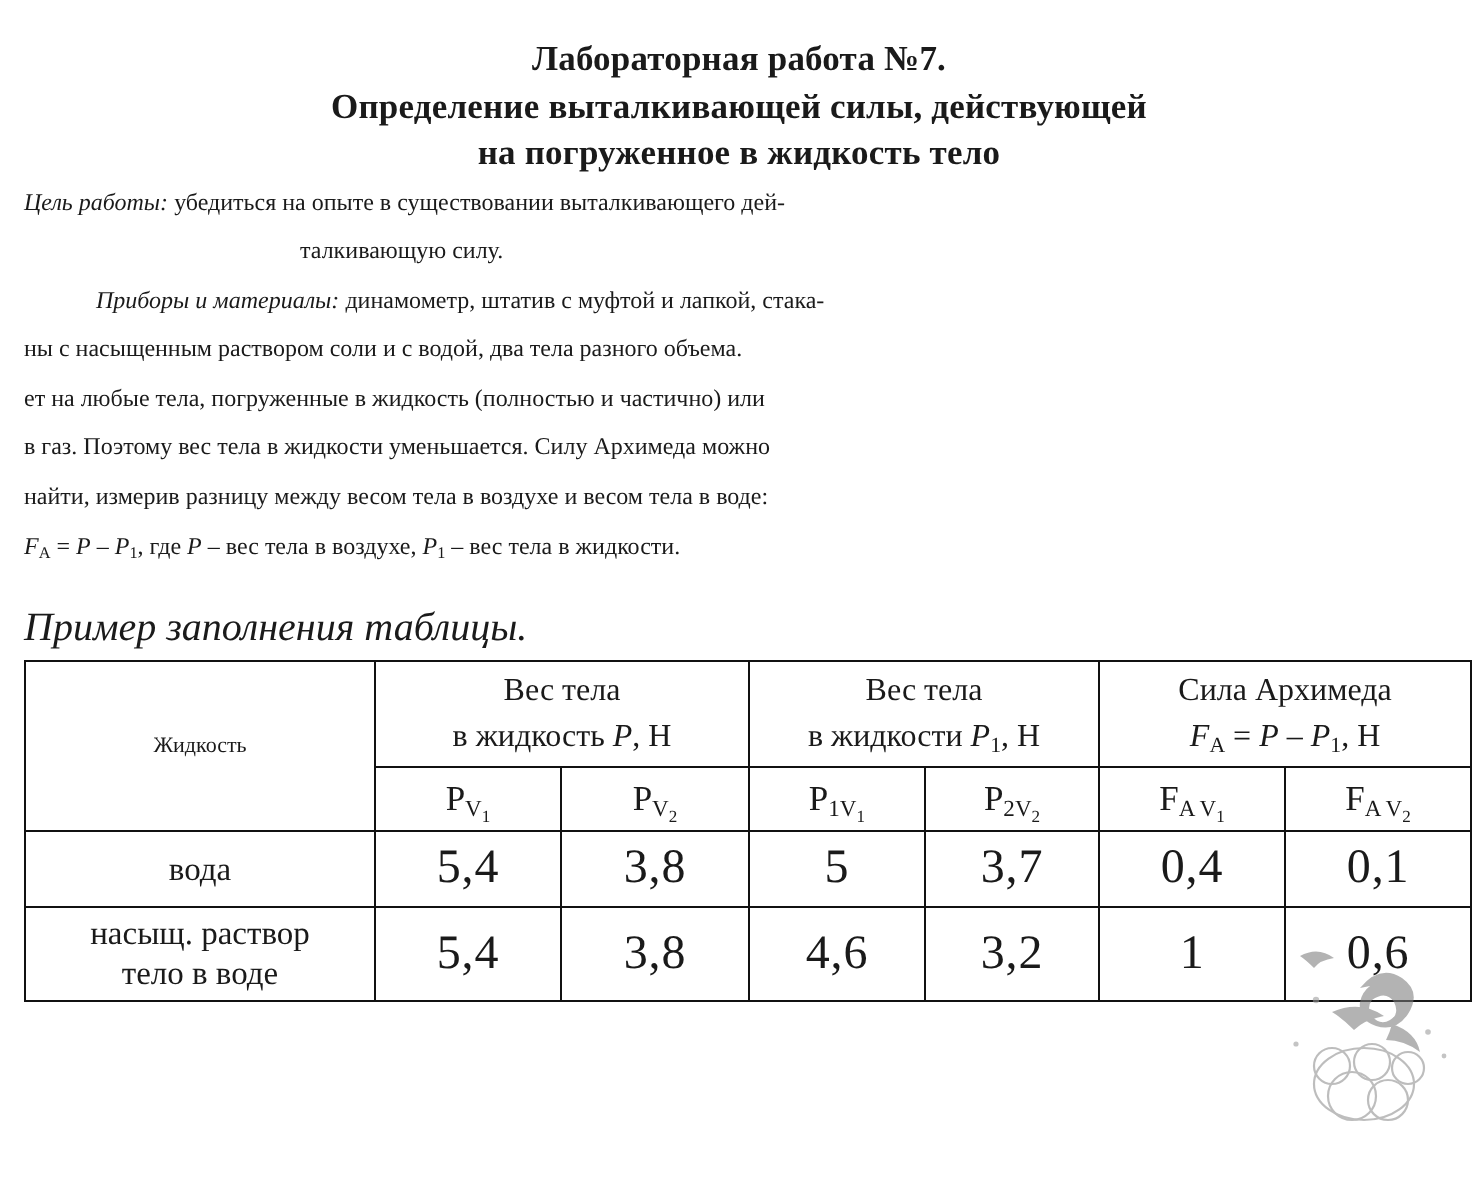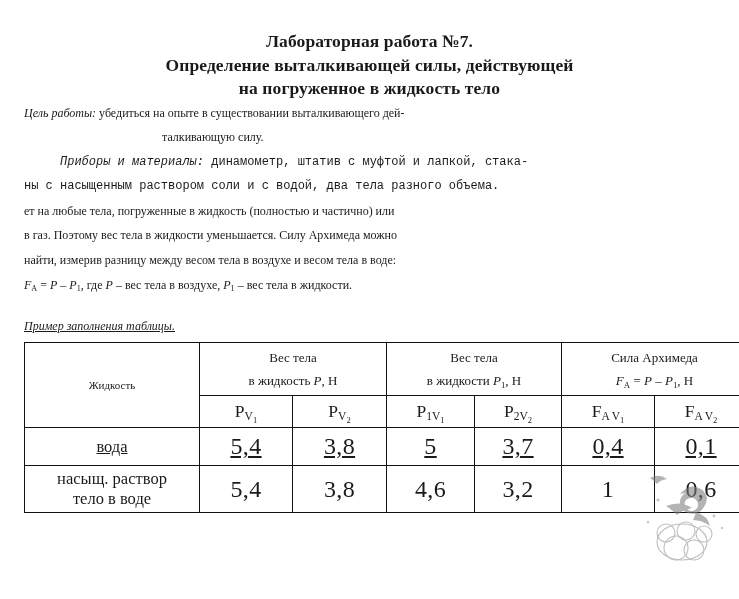--- a/index.html
+++ b/index.html
@@ -14,21 +14,21 @@
     font-family: "Liberation Serif", "DejaVu Serif", serif;
     color: #1a1a1a;
     overflow: hidden;
   }
 
   .page {
     position: relative;
     width: 739px;
     height: 599px;
     box-sizing: border-box;
-    padding: 16px;
+    padding: 4px;
   }
 
   
   .title-block {
     text-align: center;
     padding-top: 14px;
   }
   .title-line {
     font-weight: bold;
     font-size: 17.5px;
@@ -56,21 +56,21 @@
     margin-top: 17px;
     padding-left: 138px;
     text-indent: -138px;
   }
   .goal-line {
     display: block;
     text-indent: 0;
   }
   .goal-line.first { text-indent: -138px; }
 
-  .materials { margin-top: 18px; font-family: Liberation Mono, monospace; }
+  .materials { margin-top: 18px; }
   .materials .ln { display: block; }
   .materials .ln.first { text-indent: 36px; }
 
   .notes { margin-top: 19px; }
   .notes .ln { display: block; }
   .notes .ln.first { text-indent: 36px; }
 
   .lead {
     font-style: italic;
     font-weight: normal;
@@ -94,24 +94,23 @@
   sub sub {
     font-size: 0.74em;
     bottom: -0.26em;
   }
 
   
   .table-caption {
     margin-top: 19px;
     margin-bottom: 6px;
     font-style: italic;
-    font-size: 12px;
+    font-size: 20px;
     line-height: 20px;
     padding-left: 8px;
-    text-decoration: underline;
   }
 
   
   .table-wrap {
     position: relative;
     padding: 0 8px;
   }
   table.lab {
     border-collapse: collapse;
     width: 723px;
@@ -121,42 +120,42 @@
   table.lab td, table.lab th {
     border: 1.4px solid #111;
     text-align: center;
     vertical-align: middle;
     font-weight: normal;
     padding: 0;
   }
 
   th.h-group {
     height: 52px;
-    font-size: 13px;
+    font-size: 16px;
     line-height: 23px;
   }
   th.h-sub {
     height: 31px;
     font-size: 17px;
   }
   th.h-liquid {
     font-size: 11px;
   }
   td.c-liquid {
     text-align: left;
     padding-left: 9px;
     font-size: 16.5px;
     line-height: 20px;
   }
   td.c-val {
     font-size: 24px;
     font-weight: bold;
     letter-spacing: 0.4px;
   }
-  tr.data-1 td { height: 37px; text-decoration: underline; }
+  tr.data-1 td { height: 37px; }
   tr.data-2 td { height: 46px; }
 
   .sub-sym {
     font-size: 17.5px;
     font-family: "Liberation Serif", "DejaVu Serif", serif;
   }
 
   
   .watermark {
     position: absolute;

